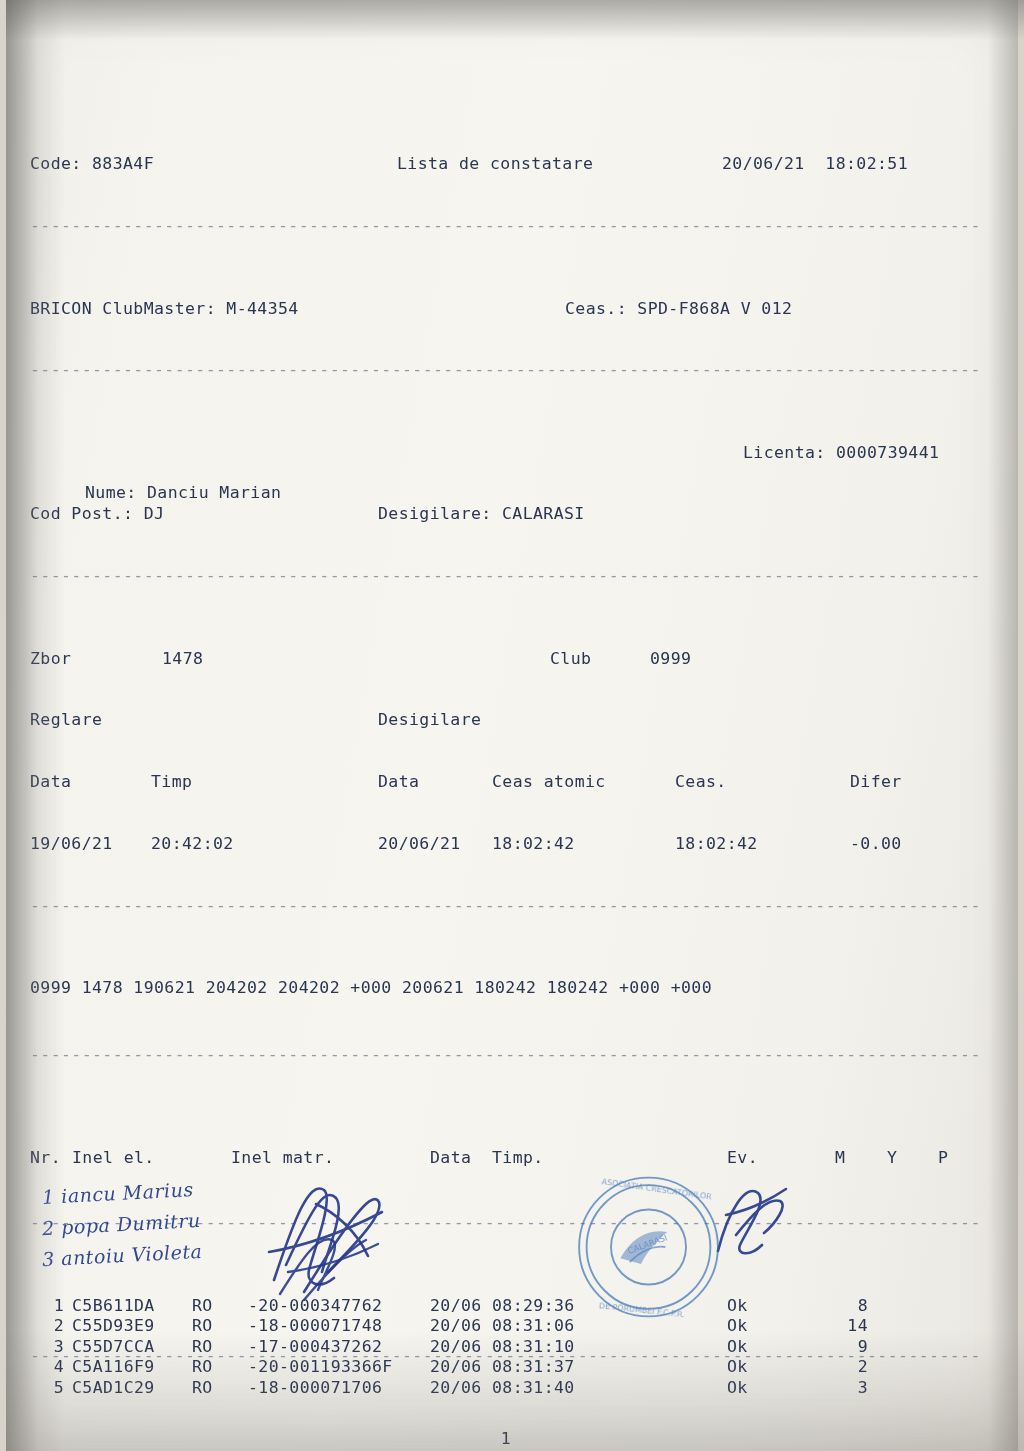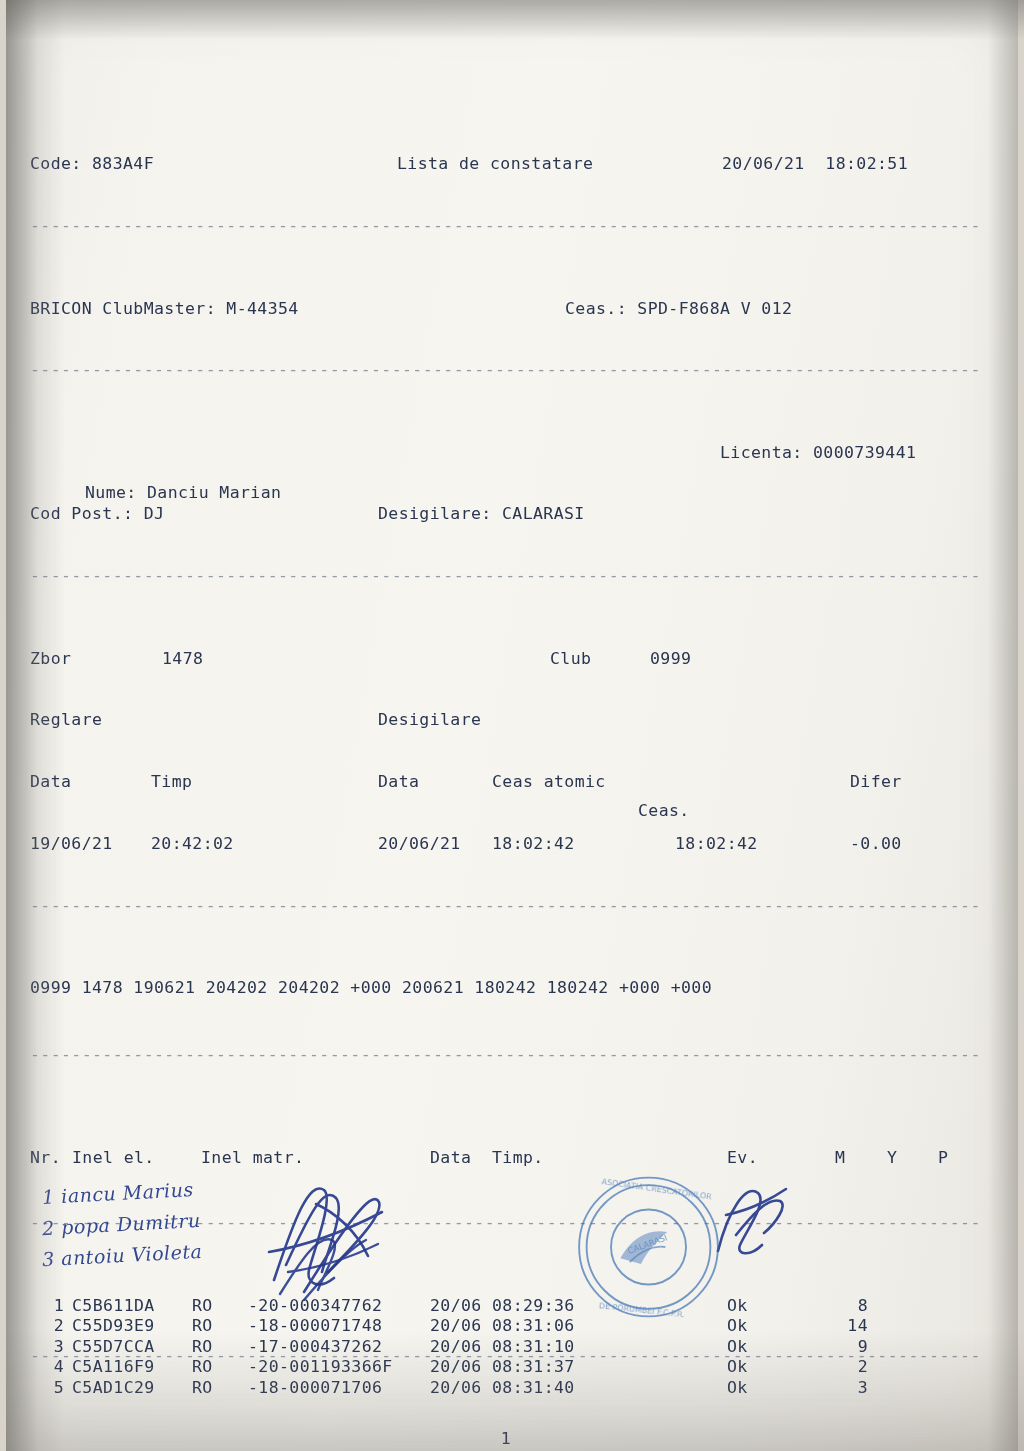--- a/index.html
+++ b/index.html
@@ -128,21 +128,21 @@
       <div class="row sep">-----------------------------------------------------------------------------------------------</div>
 
       <div class="row">
         <span class="c" style="left:0px;">BRICON ClubMaster: M-44354</span>
         <span class="c" style="left:502px;margin-left:33px;">Ceas.: SPD-F868A V 012</span>
       </div>
       <div class="row sep">-----------------------------------------------------------------------------------------------</div>
 
       <div class="row">
         <span class="c" style="left:55px;margin-top:40px;">Nume: Danciu Marian</span>
-        <span class="c" style="left:690px;">Licenta: 0000739441</span>
+        <span class="c" style="left:713px;">Licenta: 0000739441</span>
       </div>
       <div class="row">
         <span class="c" style="left:0px;">Cod Post.: DJ</span>
         <span class="c" style="left:348px;">Desigilare: CALARASI</span>
       </div>
       <div class="row sep">-----------------------------------------------------------------------------------------------</div>
 
       <div class="row">
         <span class="c" style="left:0px;">Zbor</span>
         <span class="c" style="left:132px;">1478</span>
@@ -151,21 +151,21 @@
       </div>
       <div class="row">
         <span class="c" style="left:0px;">Reglare</span>
         <span class="c" style="left:348px;">Desigilare</span>
       </div>
       <div class="row">
         <span class="c" style="left:0px;">Data</span>
         <span class="c" style="left:121px;">Timp</span>
         <span class="c" style="left:348px;">Data</span>
         <span class="c" style="left:462px;">Ceas atomic</span>
-        <span class="c" style="left:608px;margin-top:29px;">Ceas.</span>
+        <span class="c" style="left:645px;">Ceas.</span>
         <span class="c" style="left:820px;">Difer</span>
       </div>
       <div class="row">
         <span class="c" style="left:0px;">19/06/21</span>
         <span class="c" style="left:121px;">20:42:02</span>
         <span class="c" style="left:348px;">20/06/21</span>
         <span class="c" style="left:462px;">18:02:42</span>
         <span class="c" style="left:645px;">18:02:42</span>
         <span class="c" style="left:820px;">-0.00</span>
       </div>
@@ -173,21 +173,21 @@
 
       <div class="row" style="height:26px;">
         <span class="c" style="left:0px;">0999 1478 190621 204202 204202 +000 200621 180242 180242 +000 +000</span>
       </div>
       <div class="row sep">-----------------------------------------------------------------------------------------------</div>
 
       
       <div class="trow" style="height:24px;text-align:right;">
         <span class="c" style="left:0px;">Nr.</span>
         <span class="c" style="left:42px;">Inel el.</span>
-        <span class="c" style="left:150px;padding-left:21px;">Inel matr.</span>
+        <span class="c" style="left:180px;padding-left:21px;">Inel matr.</span>
         <span class="c" style="left:400px;">Data</span>
         <span class="c" style="left:462px;">Timp.</span>
         <span class="c" style="left:697px;">Ev.</span>
         <span class="c" style="left:805px;">M</span>
         <span class="c" style="left:857px;">Y</span>
         <span class="c" style="left:908px;">P</span>
       </div>
       <div class="row sep">-----------------------------------------------------------------------------------------------</div>
 
       <div class="tbl" id="table-body"><div class="trow"><span class="n">1</span><span class="el">C5B611DA</span><span class="ro">RO</span><span class="mat">-20-000347762</span><span class="dt">20/06</span><span class="tm">08:29:36</span><span class="ev">Ok</span><span class="m">8</span></div><div class="trow"><span class="n">2</span><span class="el">C55D93E9</span><span class="ro">RO</span><span class="mat">-18-000071748</span><span class="dt">20/06</span><span class="tm">08:31:06</span><span class="ev">Ok</span><span class="m">14</span></div><div class="trow"><span class="n">3</span><span class="el">C55D7CCA</span><span class="ro">RO</span><span class="mat">-17-000437262</span><span class="dt">20/06</span><span class="tm">08:31:10</span><span class="ev">Ok</span><span class="m">9</span></div><div class="trow"><span class="n">4</span><span class="el">C5A116F9</span><span class="ro">RO</span><span class="mat">-20-001193366F</span><span class="dt">20/06</span><span class="tm">08:31:37</span><span class="ev">Ok</span><span class="m">2</span></div><div class="trow"><span class="n">5</span><span class="el">C5AD1C29</span><span class="ro">RO</span><span class="mat">-18-000071706</span><span class="dt">20/06</span><span class="tm">08:31:40</span><span class="ev">Ok</span><span class="m">3</span></div></div>

